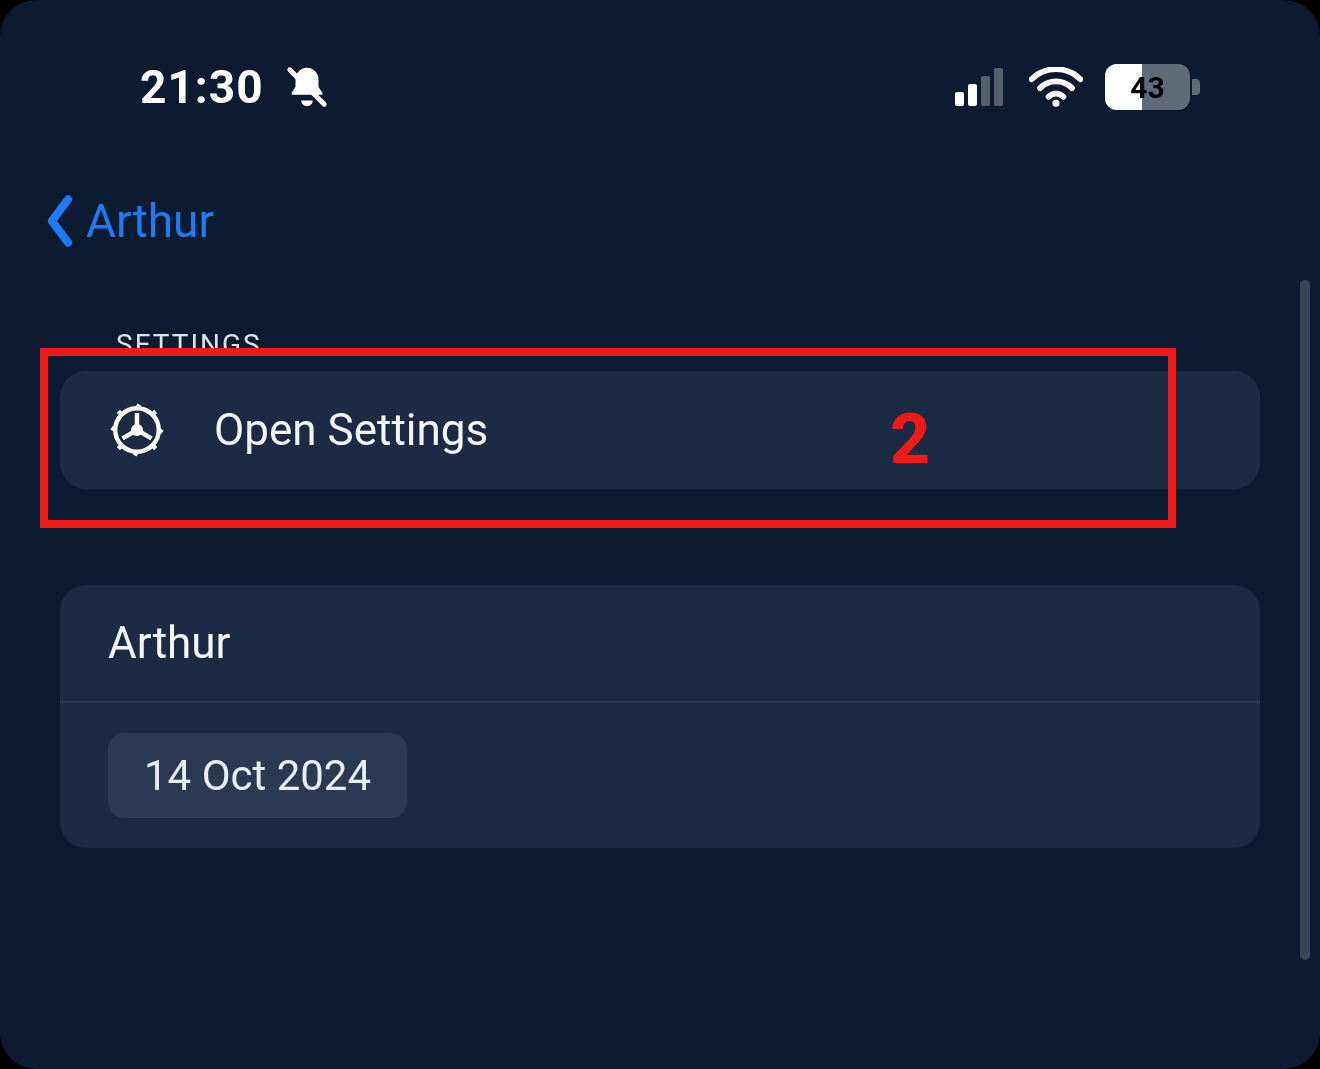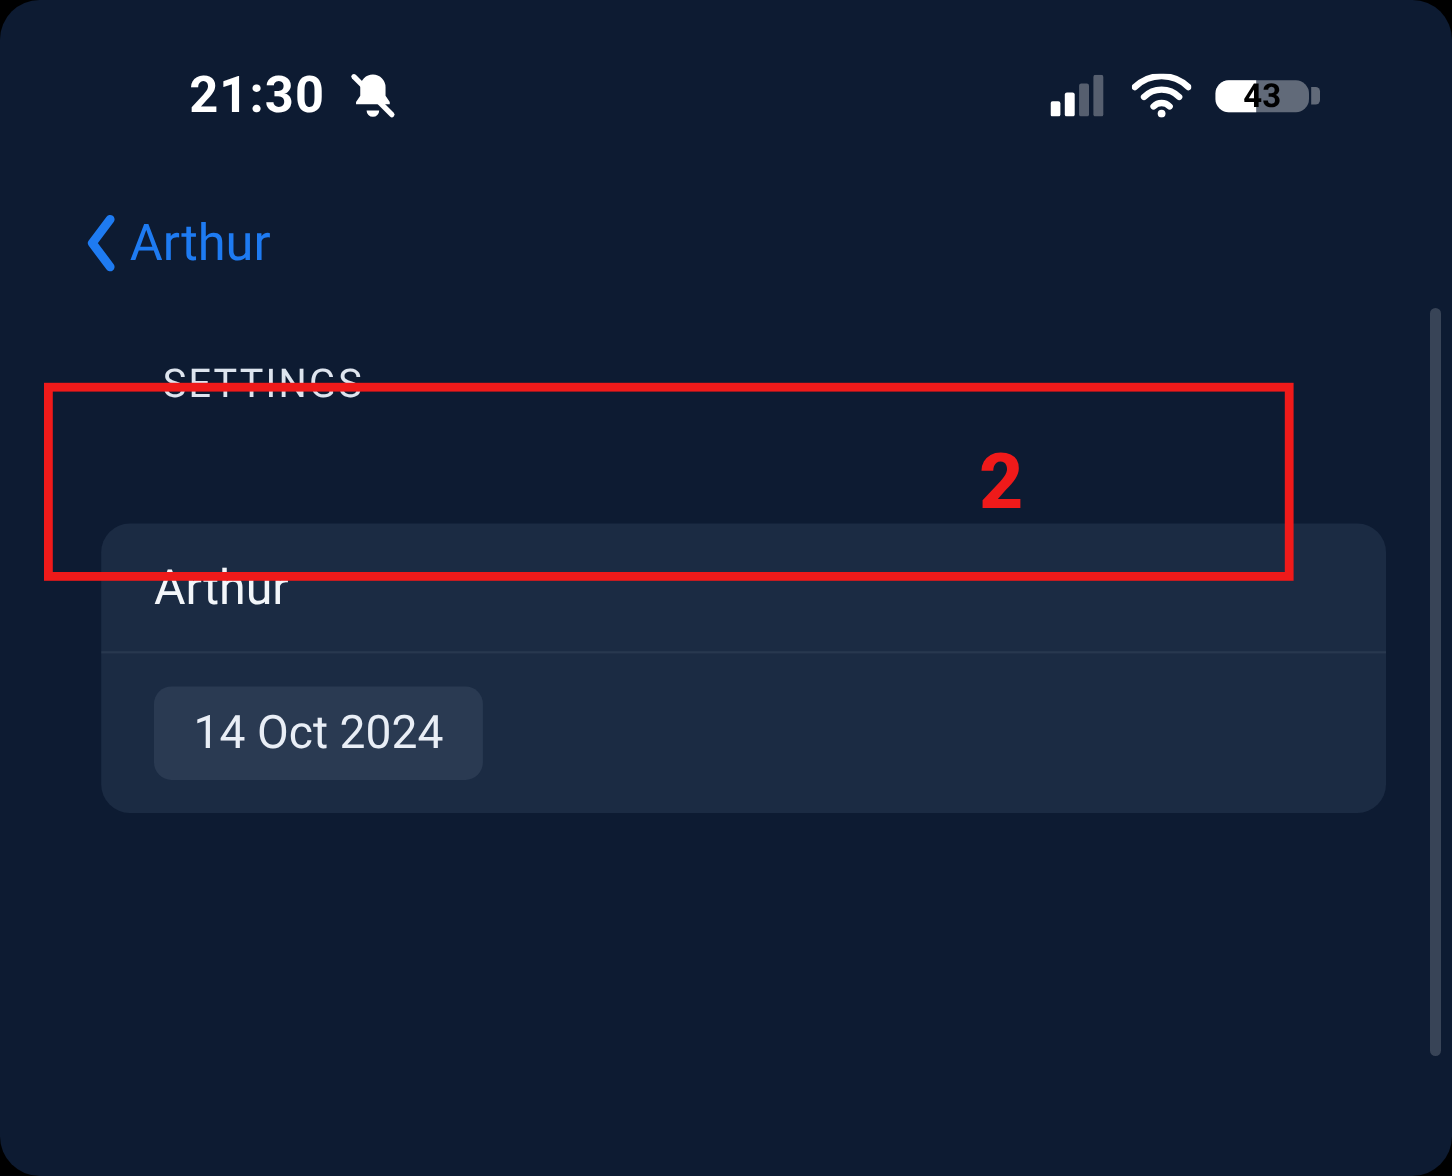--- a/index.html
+++ b/index.html
@@ -12,21 +12,20 @@
     align-items: flex-start;
     justify-content: center;
   }
   .device {
     width: 1320px;
     height: 1069px;
     background: #0d1b32;
     border-radius: 36px;
     position: relative;
     overflow: hidden;
-    padding-left: 32px;
   }
   .scrollbar-fake {
     position: absolute;
     right: 10px;
     top: 280px;
     width: 10px;
     height: 680px;
     background: rgba(255,255,255,0.18);
     border-radius: 5px;
   }
@@ -54,21 +53,21 @@
     align-items: center;
     gap: 22px;
   }
   .cell-icon svg, .wifi-icon svg { display:block; }
   .battery {
     display: flex;
     align-items: center;
   }
   .battery-body {
     width: 85px;
-    height: 29px;
+    height: 46px;
     border-radius: 12px;
     background: rgba(255,255,255,0.35);
     position: relative;
     display:flex;
     align-items:center;
     justify-content:center;
   }
   .battery-body::before{
     content:"";
     position:absolute;
@@ -111,21 +110,21 @@
     font-size: 46px;
     font-weight: 400;
     color: #1e7bf2;
   }
 
   
   .content {
     padding: 80px 60px 0 60px;
   }
   .section-header {
-    font-size: 36px;
+    font-size: 28px;
     font-weight: 400;
     letter-spacing: 2px;
     color: #dde4ee;
     padding-left: 56px;
     margin-bottom: 10px;
   }
   .card {
     background: #1b2b43;
     border-radius: 26px;
     overflow: hidden;
@@ -219,20 +218,35 @@
             <path d="M18 4 L6 20 L18 36" stroke="#1e7bf2" stroke-width="6" stroke-linecap="round" stroke-linejoin="round"></path>
           </svg>
       </span>
       <span class="nav-title">Arthur</span>
     </div>
   </div>
 
   <div class="content">
 
     <div class="section-header">SETTINGS</div>
+    <div class="card">
+      <div class="row">
+        <span class="row-icon">
+          <svg viewBox="0 0 24 24" fill="none" stroke="#fff" stroke-width="1.8">
+            <circle cx="12" cy="12" r="9"></circle>
+            <circle cx="12" cy="12" r="1.6" fill="#fff"></circle>
+            <line x1="12" y1="12" x2="12" y2="5"></line>
+            <line x1="12" y1="12" x2="18" y2="15.5"></line>
+            <line x1="12" y1="12" x2="6" y2="15.5"></line>
+            <path d="M12 3l1-1.5M12 21l-1 1.5M3 12l-1.5-1M21 12l1.5 1M5.6 5.6l-1.3-1.3M18.4 18.4l1.3 1.3M5.6 18.4l-1.3 1.3M18.4 5.6l1.3-1.3"></path>
+          </svg>
+        </span>
+        <span class="row-label">Open Settings</span>
+      </div>
+    </div>
 
     <div class="section-gap"></div>
 
     <div class="card">
       <div class="row">
         <span class="row-label">Arthur</span>
       </div>
       <div class="row">
         <span class="row-value-pill">14 Oct 2024</span>
       </div>

